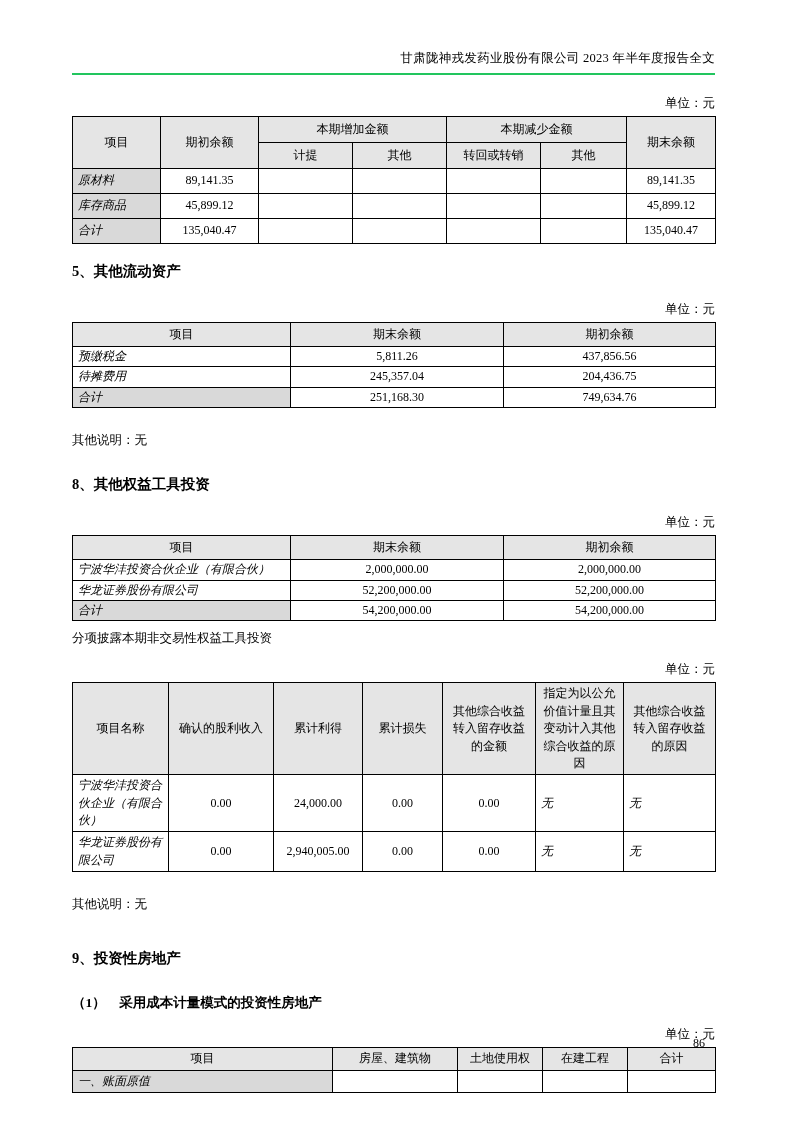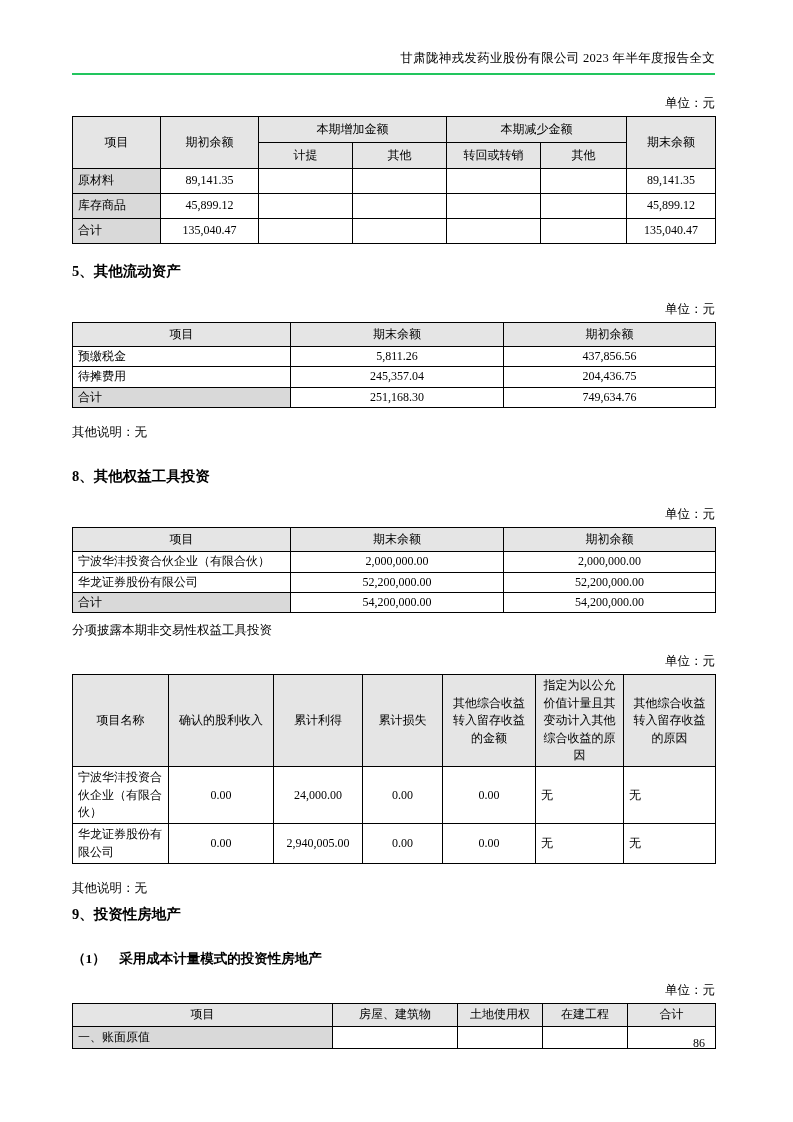--- a/index.html
+++ b/index.html
@@ -11,36 +11,36 @@
   .content{position:absolute;left:72px;top:0;width:643px;}
   
   .doc-header{
     margin-top:50px;text-align:right;font-size:12.5px;letter-spacing:.3px;
     padding-bottom:6px;border-bottom:2px solid #22c55e;
   }
   
   .h-sub{font-size:13.5px;font-weight:bold;margin-top:23px;}
   .h-sec{font-size:14.5px;font-weight:bold;margin-top:18px;}
   .unit-line{text-align:right;font-size:12.5px;margin-top:20px;}
-  .note-line{font-size:12.5px;margin-top:16px;}
+  .note-line{font-size:12.5px;margin-top:24px;}
   .disclosure-line{font-size:12.5px;margin-top:9px;}
   .check-line{font-size:12.5px;margin-top:20px;}
   .check-line .cb{margin-right:10px;}
   
   table.tbl{
     border-collapse:collapse;table-layout:fixed;width:643px;
     margin-top:4px;font-size:12px;
   }
   table.tbl td{
     border:1px solid #000;padding:2px 5px;vertical-align:middle;
     overflow:hidden;line-height:1.45;
   }
   td.hd{background:#e5e5e5;text-align:center;}
   td.gray{background:#d9d9d9;}
-  td.lbl{text-align:left;}
+  td.lbl{text-align:left;font-style:italic;}
   td.num{text-align:center;}
   
   .t1 tr.hrow td{height:21px;}
   .t1 tr.drow td{height:20px;}
   .t23 tr.hrow td{height:19px;}
   .t23 tr.drow td{height:13px;padding-top:1px;padding-bottom:1px;}
   .t4 tr.hrow td{height:76px;}
   .t4 td{line-height:1.55;}
   .t5 tr td{height:17px;}
   .page-number{
@@ -224,21 +224,21 @@
         <td class="num">0.00</td>
         <td class="num">0.00</td>
         <td class="lbl">无</td>
         <td class="lbl">无</td>
       </tr>
     </tbody>
       </table>
 
     <div class="note-line">其他说明：无</div>
 
-    <div class="h-sec" style="margin-top:8px">9、投资性房地产</div>
+    <div class="h-sec" style="margin-top:36px">9、投资性房地产</div>
 
     <div class="h-sub" style="margin-top:26px">（1）　采用成本计量模式的投资性房地产</div>
 
 
     <div class="unit-line" style="margin-top:14px">单位：元</div>
 
     <table class="tbl t5">
       <colgroup>
         <col style="width:260px">
           <col style="width:125px">

